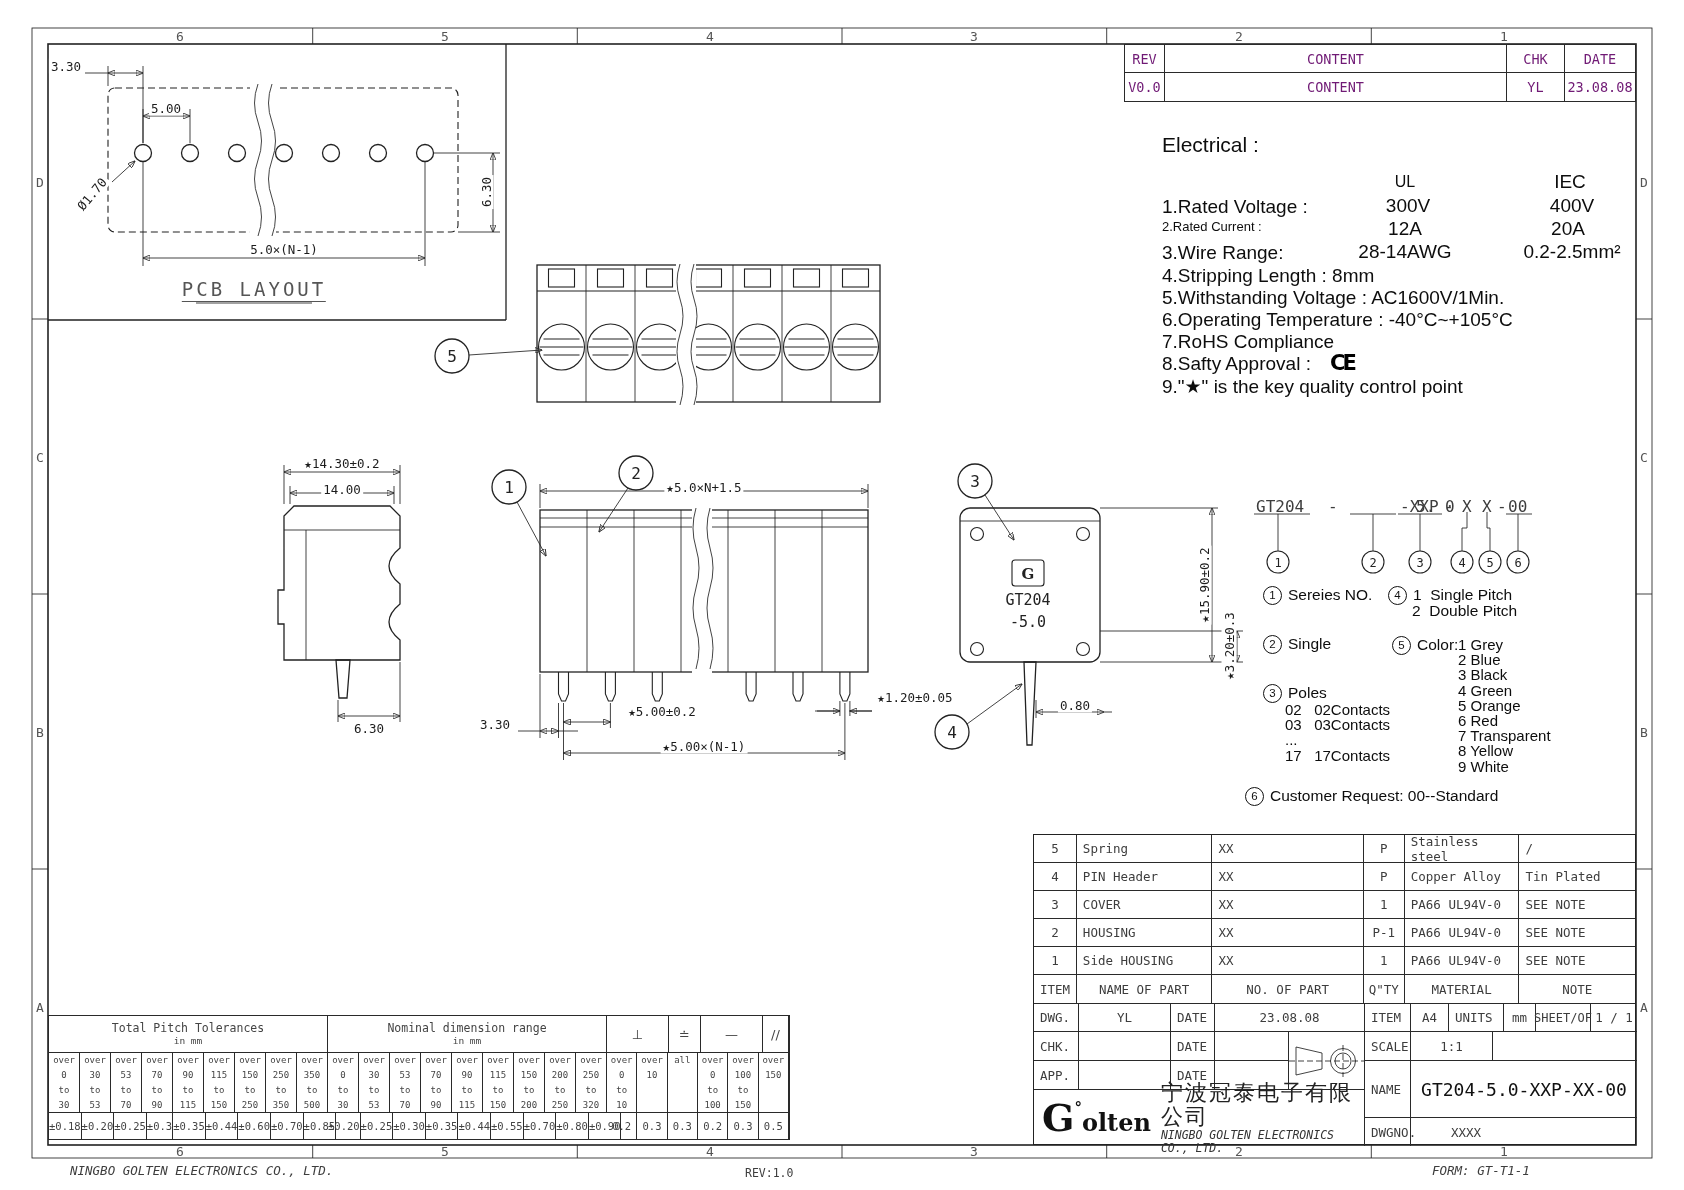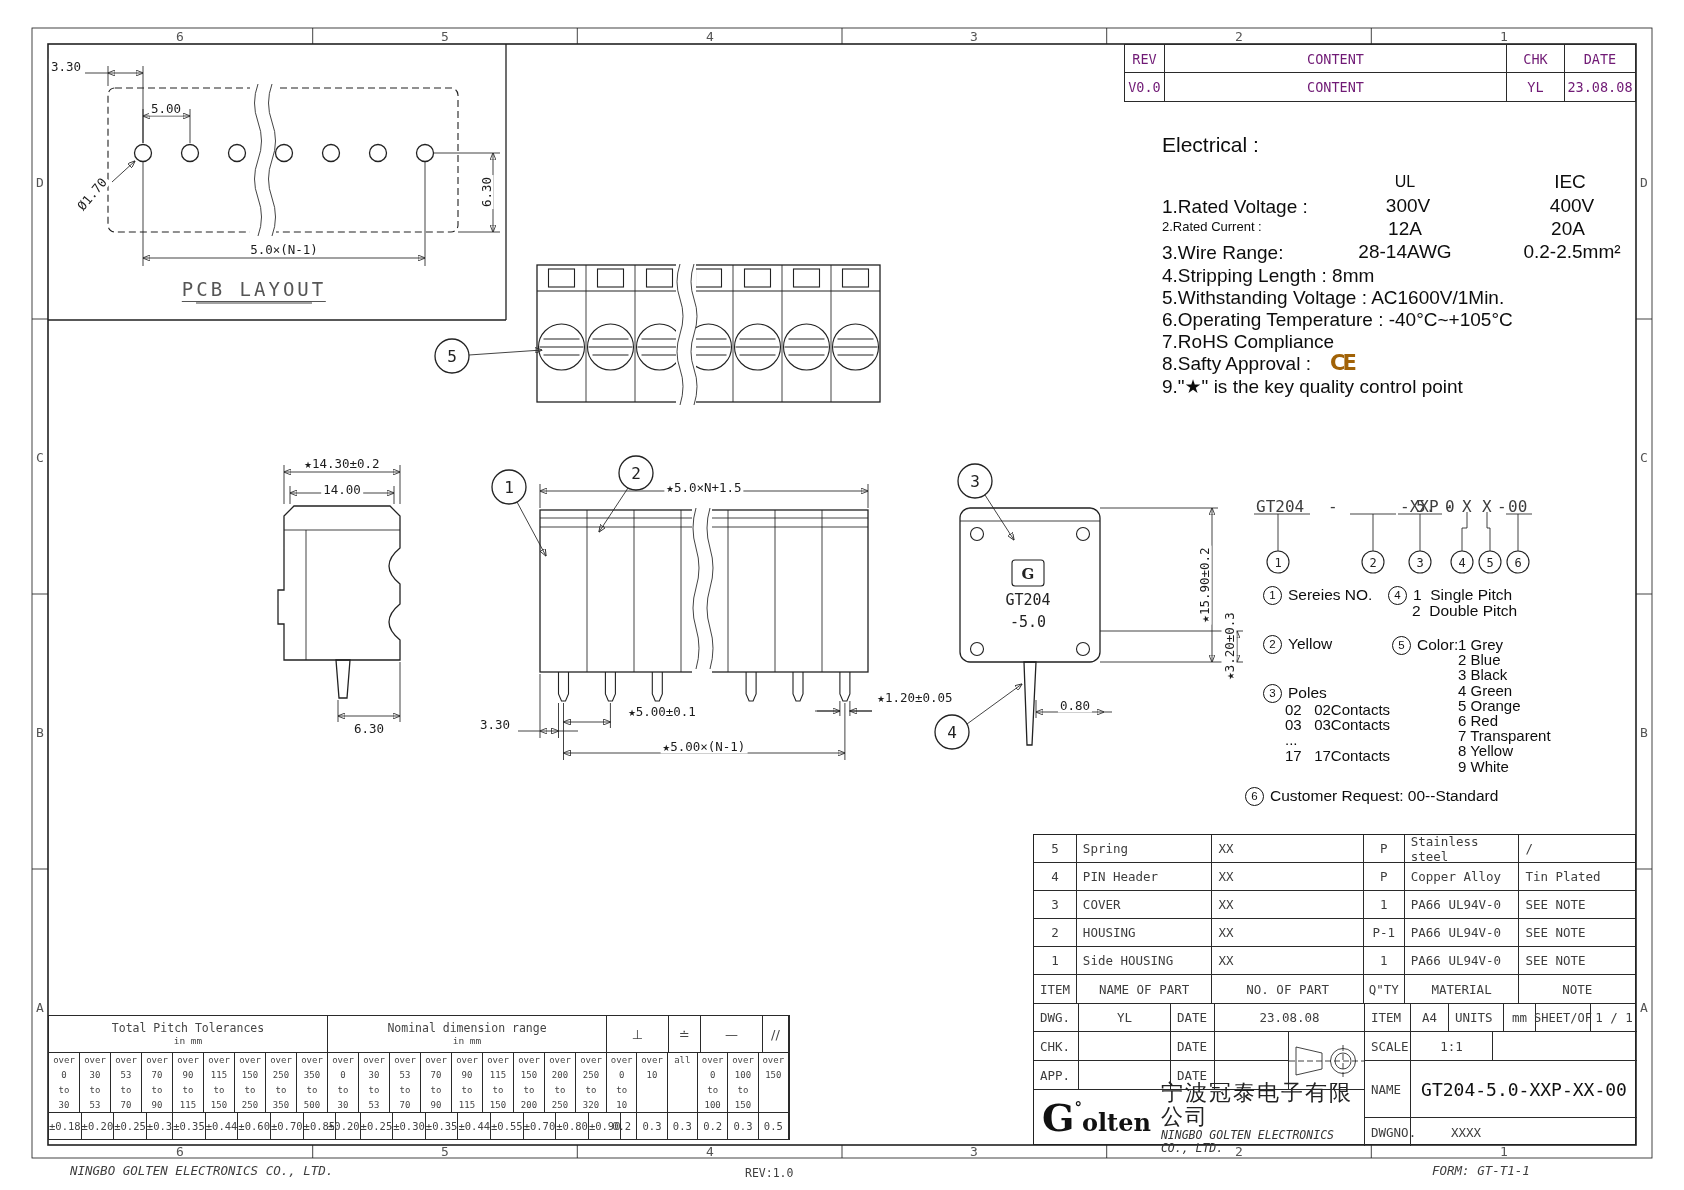--- a/index.html
+++ b/index.html
@@ -283,35 +283,35 @@
 <span class="p ari" style="left:1405px;top:229px;font-size:19px">12A</span>
 <span class="p ari" style="left:1568px;top:229px;font-size:19px">20A</span>
 <span class="pl ari" style="left:1162px;top:242px;font-size:19px">3.Wire Range:</span>
 <span class="p ari" style="left:1405px;top:252px;font-size:19px">28-14AWG</span>
 <span class="p ari" style="left:1572px;top:252px;font-size:19px">0.2-2.5mm²</span>
 <span class="pl ari" style="left:1162px;top:265px;font-size:19px">4.Stripping Length : 8mm</span>
 <span class="pl ari" style="left:1162px;top:287px;font-size:19px">5.Withstanding Voltage : AC1600V/1Min.</span>
 <span class="pl ari" style="left:1162px;top:309px;font-size:19px">6.Operating Temperature : -40°C~+105°C</span>
 <span class="pl ari" style="left:1162px;top:331px;font-size:19px">7.RoHS Compliance</span>
 <span class="pl ari" style="left:1162px;top:353px;font-size:19px">8.Safty Approval :</span>
-<span class="pl" style="left:1330px;top:351px;font-size:21px;font-weight:bold;font-family:'DejaVu Sans',sans-serif;letter-spacing:-3px;color:#a16207">CE</span>
+<span class="pl" style="left:1330px;top:351px;font-size:21px;font-weight:bold;font-family:'DejaVu Sans',sans-serif;letter-spacing:-3px;color:#000000">CE</span>
 <span class="pl ari" style="left:1162px;top:375px;font-size:19px">9."★" is the key quality control point</span>
 
 <span class="p dim" style="left:66px;top:66px">3.30</span>
 <span class="p dim" style="left:166px;top:108px">5.00</span>
 <span class="p dim r50" style="left:92px;top:194px">Ø1.70</span>
 <span class="p dim r90" style="left:486px;top:192px">6.30</span>
 <span class="p dim" style="left:284px;top:249px">5.0×(N-1)</span>
 <span class="p cadtitle" style="left:254px;top:290px">PCB LAYOUT</span>
 <span class="p dim" style="left:342px;top:463px">★14.30±0.2</span>
 <span class="p dim" style="left:342px;top:489px">14.00</span>
 <span class="p dim" style="left:369px;top:728px">6.30</span>
 <span class="p dim" style="left:704px;top:487px">★5.0×N+1.5</span>
 <span class="p dim" style="left:495px;top:724px">3.30</span>
-<span class="p dim" style="left:662px;top:711px">★5.00±0.1</span>
+<span class="p dim" style="left:662px;top:711px">★5.00±0.2</span>
 <span class="p dim" style="left:704px;top:746px">★5.00×(N-1)</span>
 <span class="p dim" style="left:915px;top:697px">★1.20±0.05</span>
 <span class="p dim r90" style="left:1204px;top:585px">★15.90±0.2</span>
 <span class="p dim r90" style="left:1229px;top:646px">★3.20±0.3</span>
 <span class="p dim" style="left:1075px;top:705px">0.80</span>
 
 <span class="pl cad" style="left:1256px;top:497px;font-size:16px">GT204</span>
 <span class="pl cad" style="left:1328px;top:497px;font-size:16px">-</span>
 <span class="pl cad" style="left:1416px;top:497px;font-size:16px">5. 0</span>
 <span class="pl cad" style="left:1400px;top:497px;font-size:16px">-XXP</span>
@@ -325,21 +325,21 @@
   <span class="cnum">1</span>
   <span>Sereies NO.</span>
 </div>
 <div class="pl legitem ari" style="left:1388px;top:586px">
   <span class="cnum">4</span>
   <span class="pre">1  Single Pitch</span>
 </div>
 <span class="pl ari pre" style="left:1412px;top:602px;font-size:15.5px">2  Double Pitch</span>
 <div class="pl legitem ari" style="left:1263px;top:635px">
   <span class="cnum">2</span>
-  <span>Yellow</span>
+  <span>Single</span>
 </div>
 <div class="pl legitem ari" style="left:1392px;top:636px">
   <span class="cnum">5</span>
   <span>Color:</span>
 </div>
 <div class="pl ari" style="left:1458px;top:637px;font-size:15px;line-height:15.2px">
 
 <div>1 Grey</div>
       <div>2 Blue</div>
       <div>3 Black</div>

